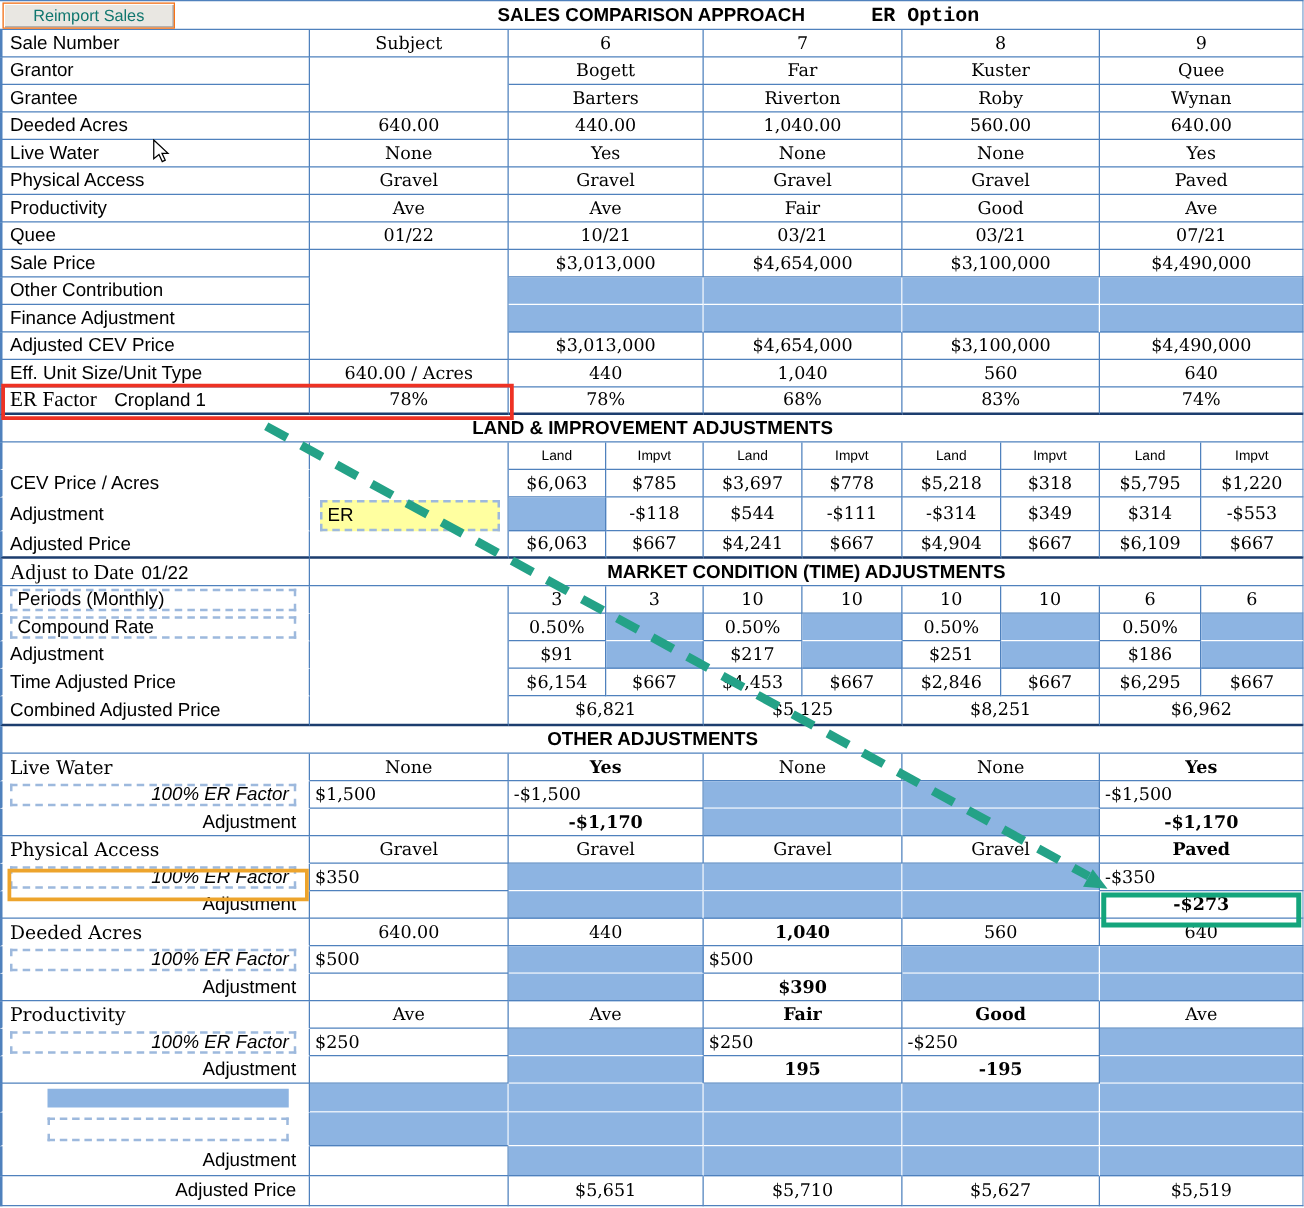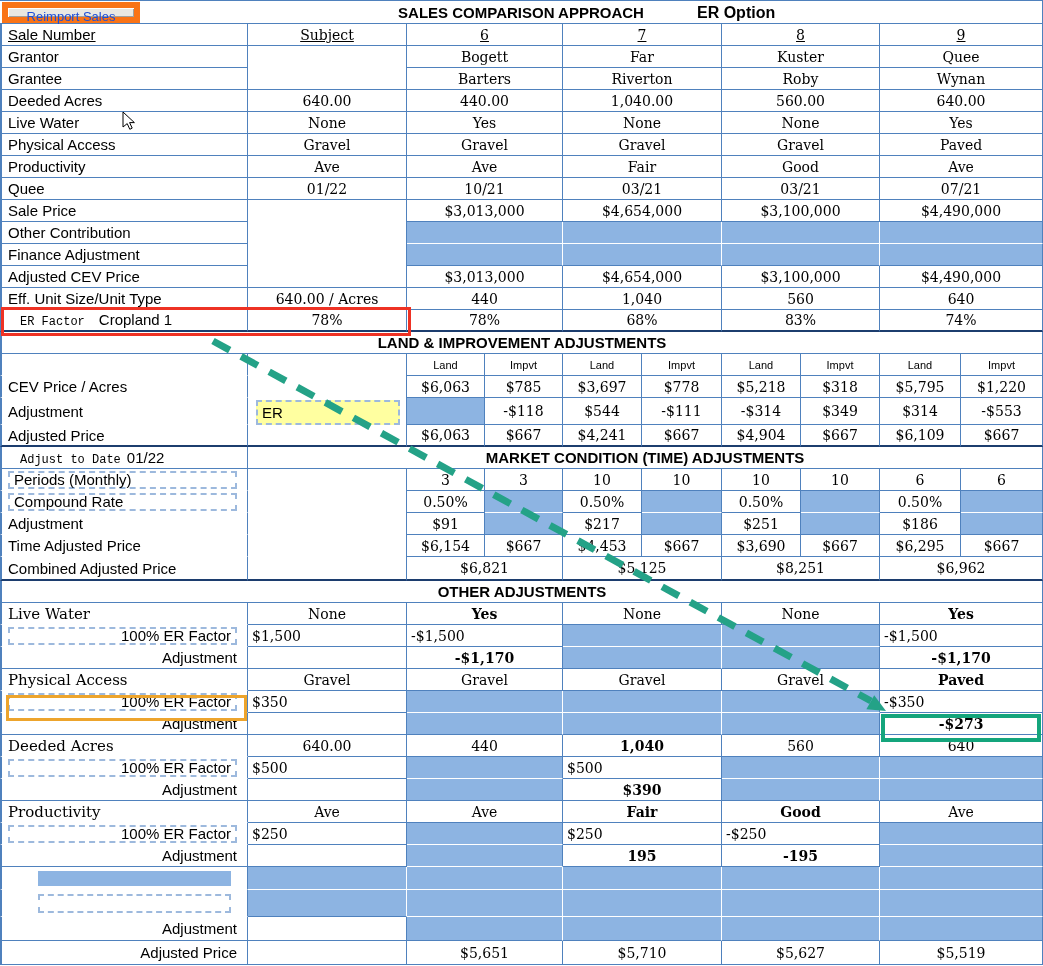--- a/index.html
+++ b/index.html
@@ -13,49 +13,49 @@
          font-family:"DejaVu Serif",serif;color:#000;}
   table.grid{border-collapse:separate;border-spacing:0;table-layout:fixed;width:1043px;}
   td{border-right:1px solid var(--grid);border-bottom:1px solid var(--grid);
      font-size:14px;text-align:center;padding:0 3px;overflow:hidden;white-space:nowrap;
      height:22px;box-sizing:border-box;vertical-align:middle;}
   tr td:first-child{border-left:2px solid var(--grid);}
   tr.titlerow td{border-left:none;border-top:1px solid var(--grid);}
   .titlecell{position:relative;text-align:center;}
   .maintitle{font-family:"Liberation Sans",sans-serif;font-weight:700;font-size:15px;}
   .eroption{position:absolute;left:697px;top:3px;font-weight:700;font-size:16px;
-            font-family:Liberation Sans, sans-serif;text-align:right;}
-  .sans{font-family:Liberation Mono, monospace;font-size:12px;margin-left:12px;}
+            font-family:Liberation Mono, monospace;text-align:right;}
+  .sans{font-family:Liberation Serif, serif;font-size:17px;}
   .sh{font-family:"Liberation Sans",sans-serif;font-size:11px;}
   .lab{font-family:"Liberation Sans",sans-serif;font-size:15px;text-align:left;padding-left:6px;}
   .labr{font-family:"Liberation Sans",sans-serif;font-size:15px;text-align:right;padding-right:10px;}
   .cat{font-family:"DejaVu Serif",serif;font-size:15px;text-align:left;padding-left:6px;}
   .vleft{text-align:left;padding-left:4px;}
   .bold{font-weight:700;}
   .blue{background:var(--fill);}
   .wr{border-right-color:#fff;}
   .wb{border-bottom-color:#fff;}
   .nb{border-bottom-color:transparent;}
   .thick{border-bottom:2px solid var(--dark);}
   .sechdr{font-family:"Liberation Sans",sans-serif;font-weight:700;font-size:15px;text-align:center;}
   .dashcell{padding:0;}
   .dashbox{border:2px dashed var(--dash);height:18px;display:flex;align-items:center;
            margin:1px 10px 1px 6px;padding:0 4px;box-sizing:border-box;
            font-family:"Liberation Sans",sans-serif;font-size:15px;}
-  .dashbox.right{justify-content:flex-end;}
+  .dashbox.right{justify-content:flex-end;font-style:italic;}
   .subjland{vertical-align:top;padding:0;}
   .ercell{margin:46px 6px 0 8px;height:25px;background:#ffffa0;border:2px dashed var(--dash);
           text-align:left;font-family:"Liberation Sans",sans-serif;font-size:15px;
           line-height:21px;padding-left:4px;box-sizing:border-box;}
   .bluebar{margin:3px 13px 3px 33px;height:15px;background:var(--fill);}
   .dashbar{margin:2px 13px 2px 33px;height:19px;border:2px dashed var(--dash);box-sizing:border-box;}
   .xlbtn{position:absolute;left:2px;top:2px;width:138px;height:21px;
-         background:#e9e7e2;border:6px solid #f97316;
+         background:#e9e7e2;border:1px solid #f97316;
          box-shadow:inset 1px 1px 0 #ffffff, inset -1px -1px 0 #a0a0a0;
-         font-family:"Liberation Sans",sans-serif;font-size:13px;color:#1d4ed8;cursor:default;}
+         font-family:"Liberation Sans",sans-serif;font-size:13px;color:#0f766e;cursor:default;}
   .hlbox{position:absolute;pointer-events:none;box-sizing:border-box;background:transparent;}
   #redbox{left:1px;top:307px;width:410px;height:29px;border:3px solid #ee3224;}
   #orangebox{left:6px;top:695px;width:241px;height:26px;border:3px solid #eda42c;}
   #greenbox{left:881px;top:714px;width:160px;height:28px;border:4px solid #14a57c;}
   .overlay-svg{position:absolute;left:0;top:0;pointer-events:none;}
 </style>
 </head>
 <body>
 
 <div class="stage">
@@ -70,21 +70,21 @@
         <col style="width:80px">
       <col style="width:79px">
         <col style="width:79px">
       <col style="width:81px">
         <col style="width:82px">
     </colgroup>
     <tbody id="tbody">
         <tr class="titlerow" style="height: 24px; margin-top: 25px;">
           <td class="titlecell" colspan="10"><span class="maintitle">SALES COMPARISON APPROACH</span><span class="eroption">ER Option</span></td>
         </tr>
-        <tr style="height: 22px; text-decoration: underline;">
+        <tr style="height: 22px;">
           <td class="lab">Sale Number</td>
           <td>Subject</td>
           <td colspan="2">6</td>
           <td colspan="2">7</td>
           <td colspan="2">8</td>
           <td colspan="2">9</td>
         </tr>
         <tr style="height: 22px;">
           <td class="lab">Grantor</td>
           <td rowspan="2"></td>
@@ -280,21 +280,21 @@
           <td class="blue"></td>
           <td>$186</td>
           <td class="blue"></td>
         </tr>
         <tr style="height: 22px;">
           <td class="lab nb">Time Adjusted Price</td>
           <td>$6,154</td>
           <td>$667</td>
           <td>$4,453</td>
           <td>$667</td>
-          <td>$3,690</td>
+          <td>$2,846</td>
           <td>$667</td>
           <td>$6,295</td>
           <td>$667</td>
         </tr>
         <tr style="height: 24px;">
           <td class="lab thick">Combined Adjusted Price</td>
           <td class="thick" colspan="2">$6,821</td>
           <td class="thick" colspan="2">$5,125</td>
           <td class="thick" colspan="2">$8,251</td>
           <td class="thick" colspan="2">$6,962</td>

